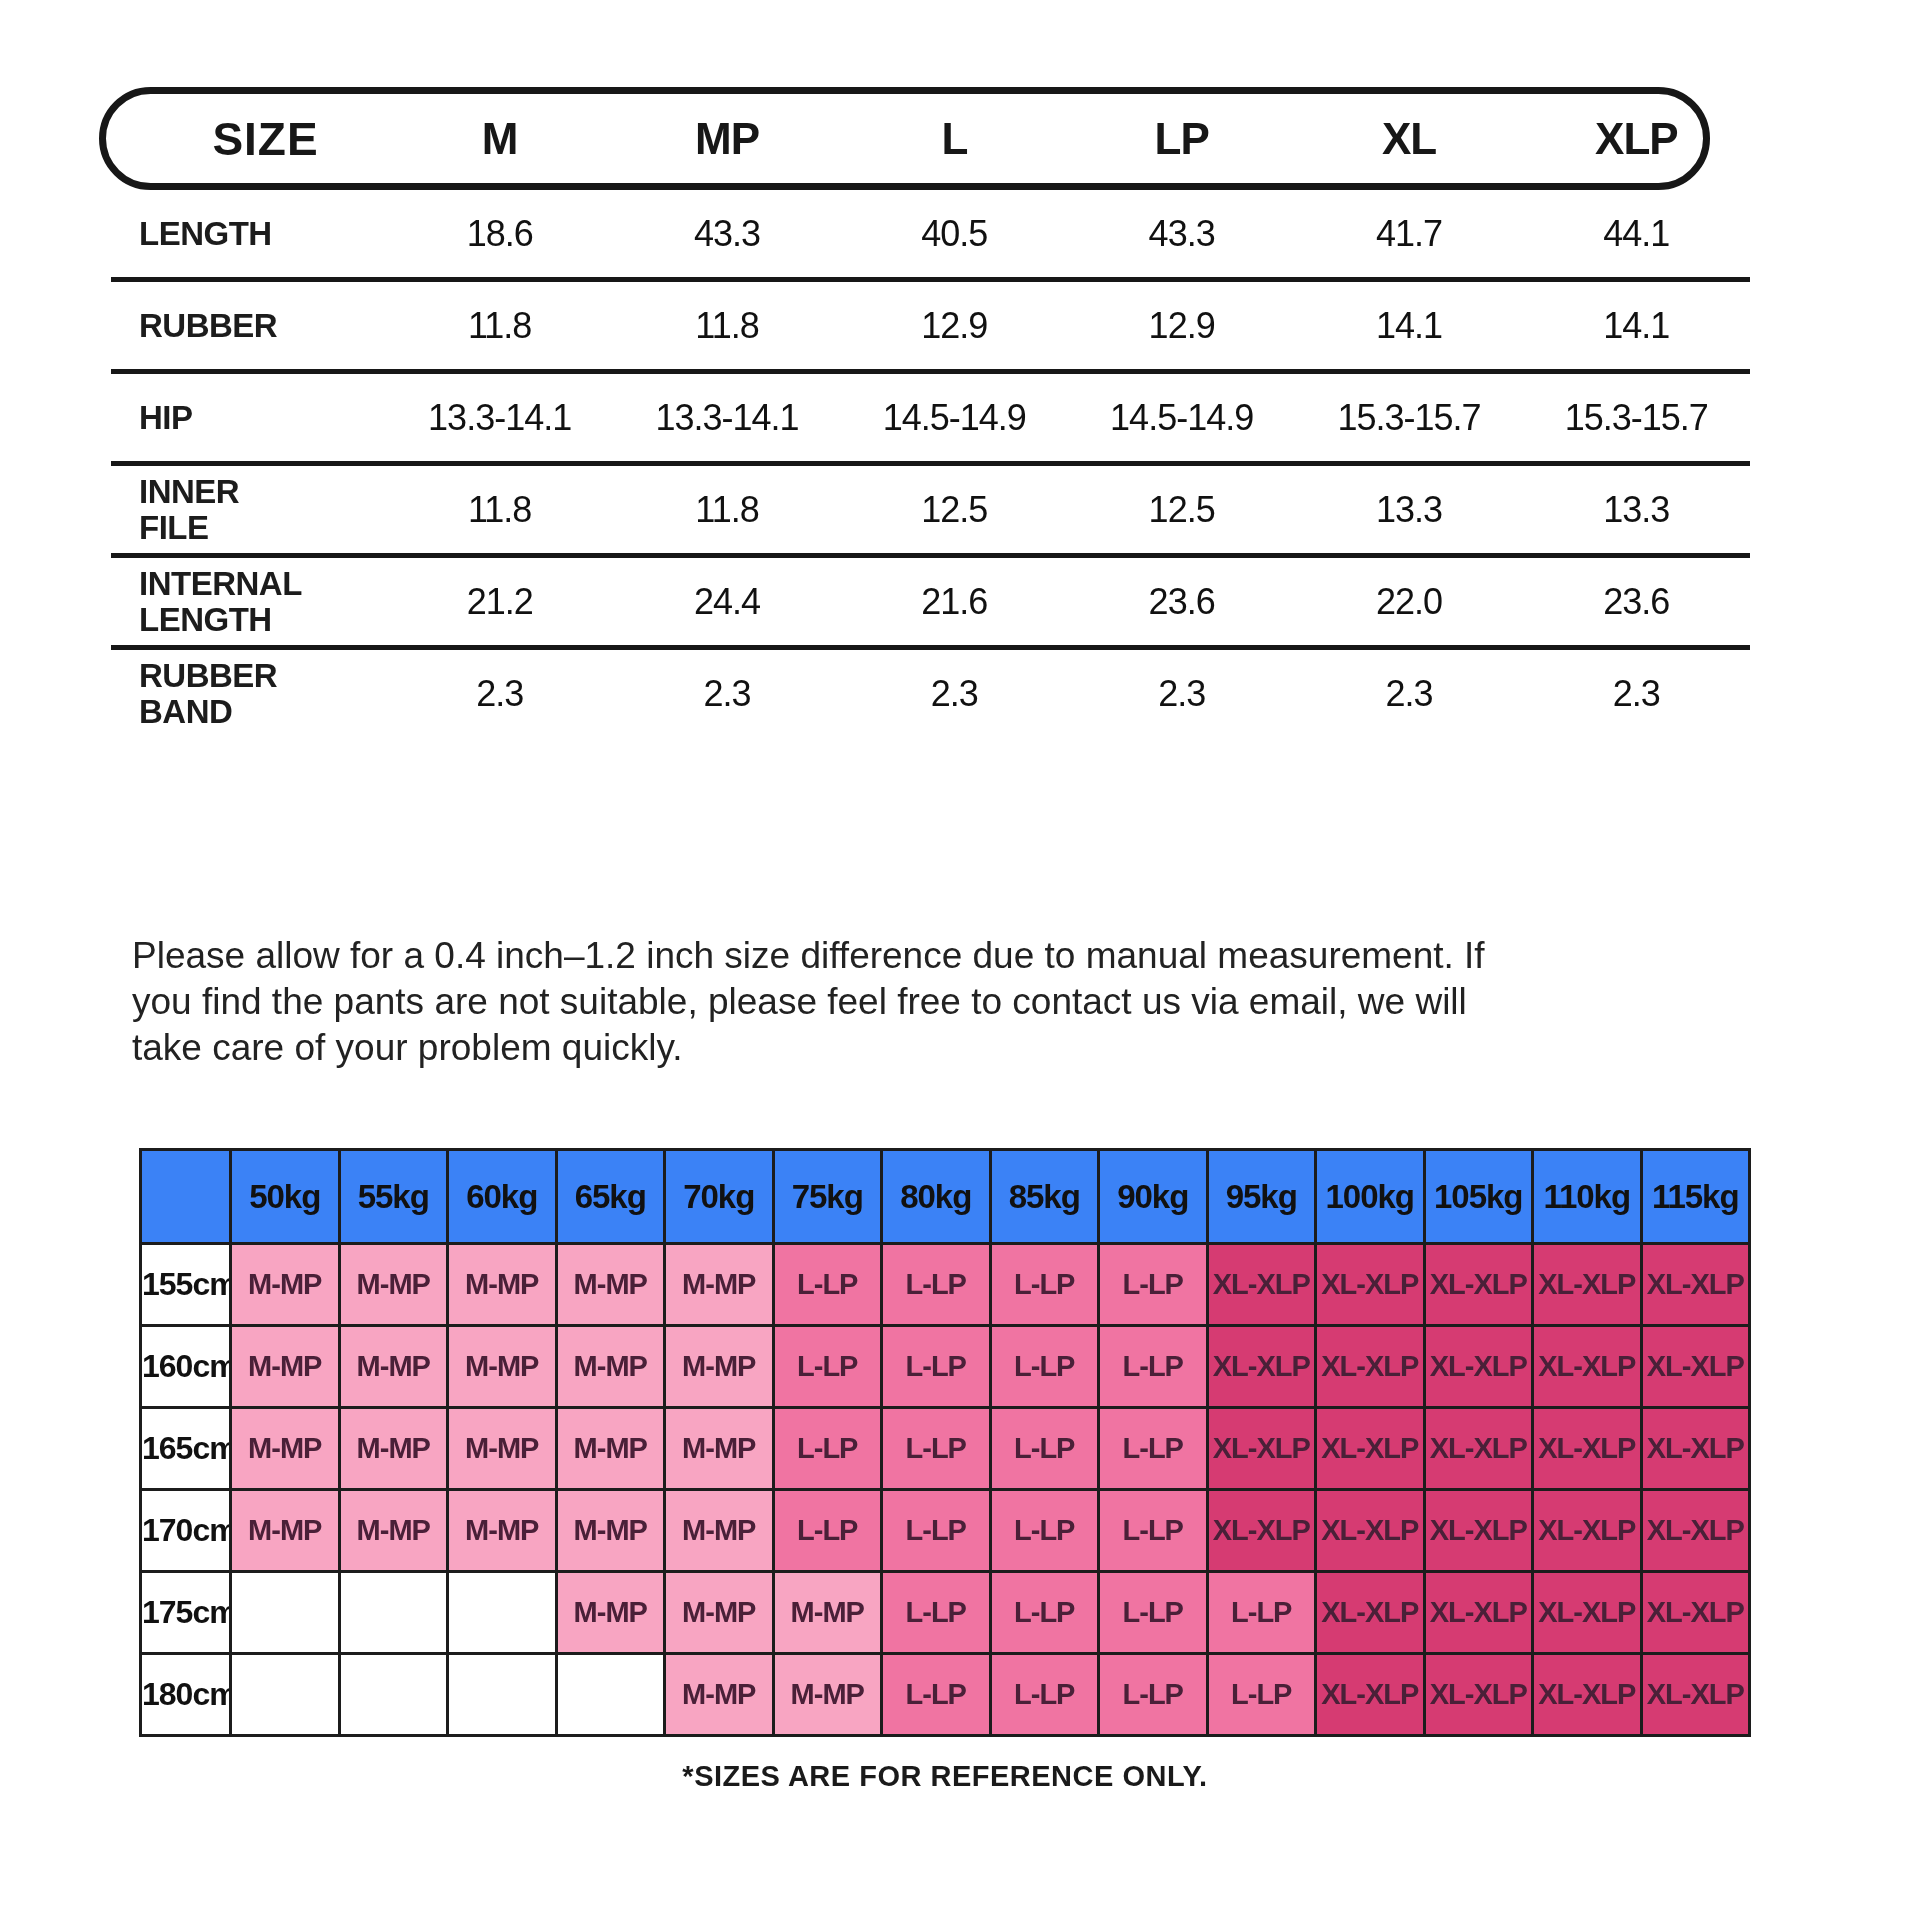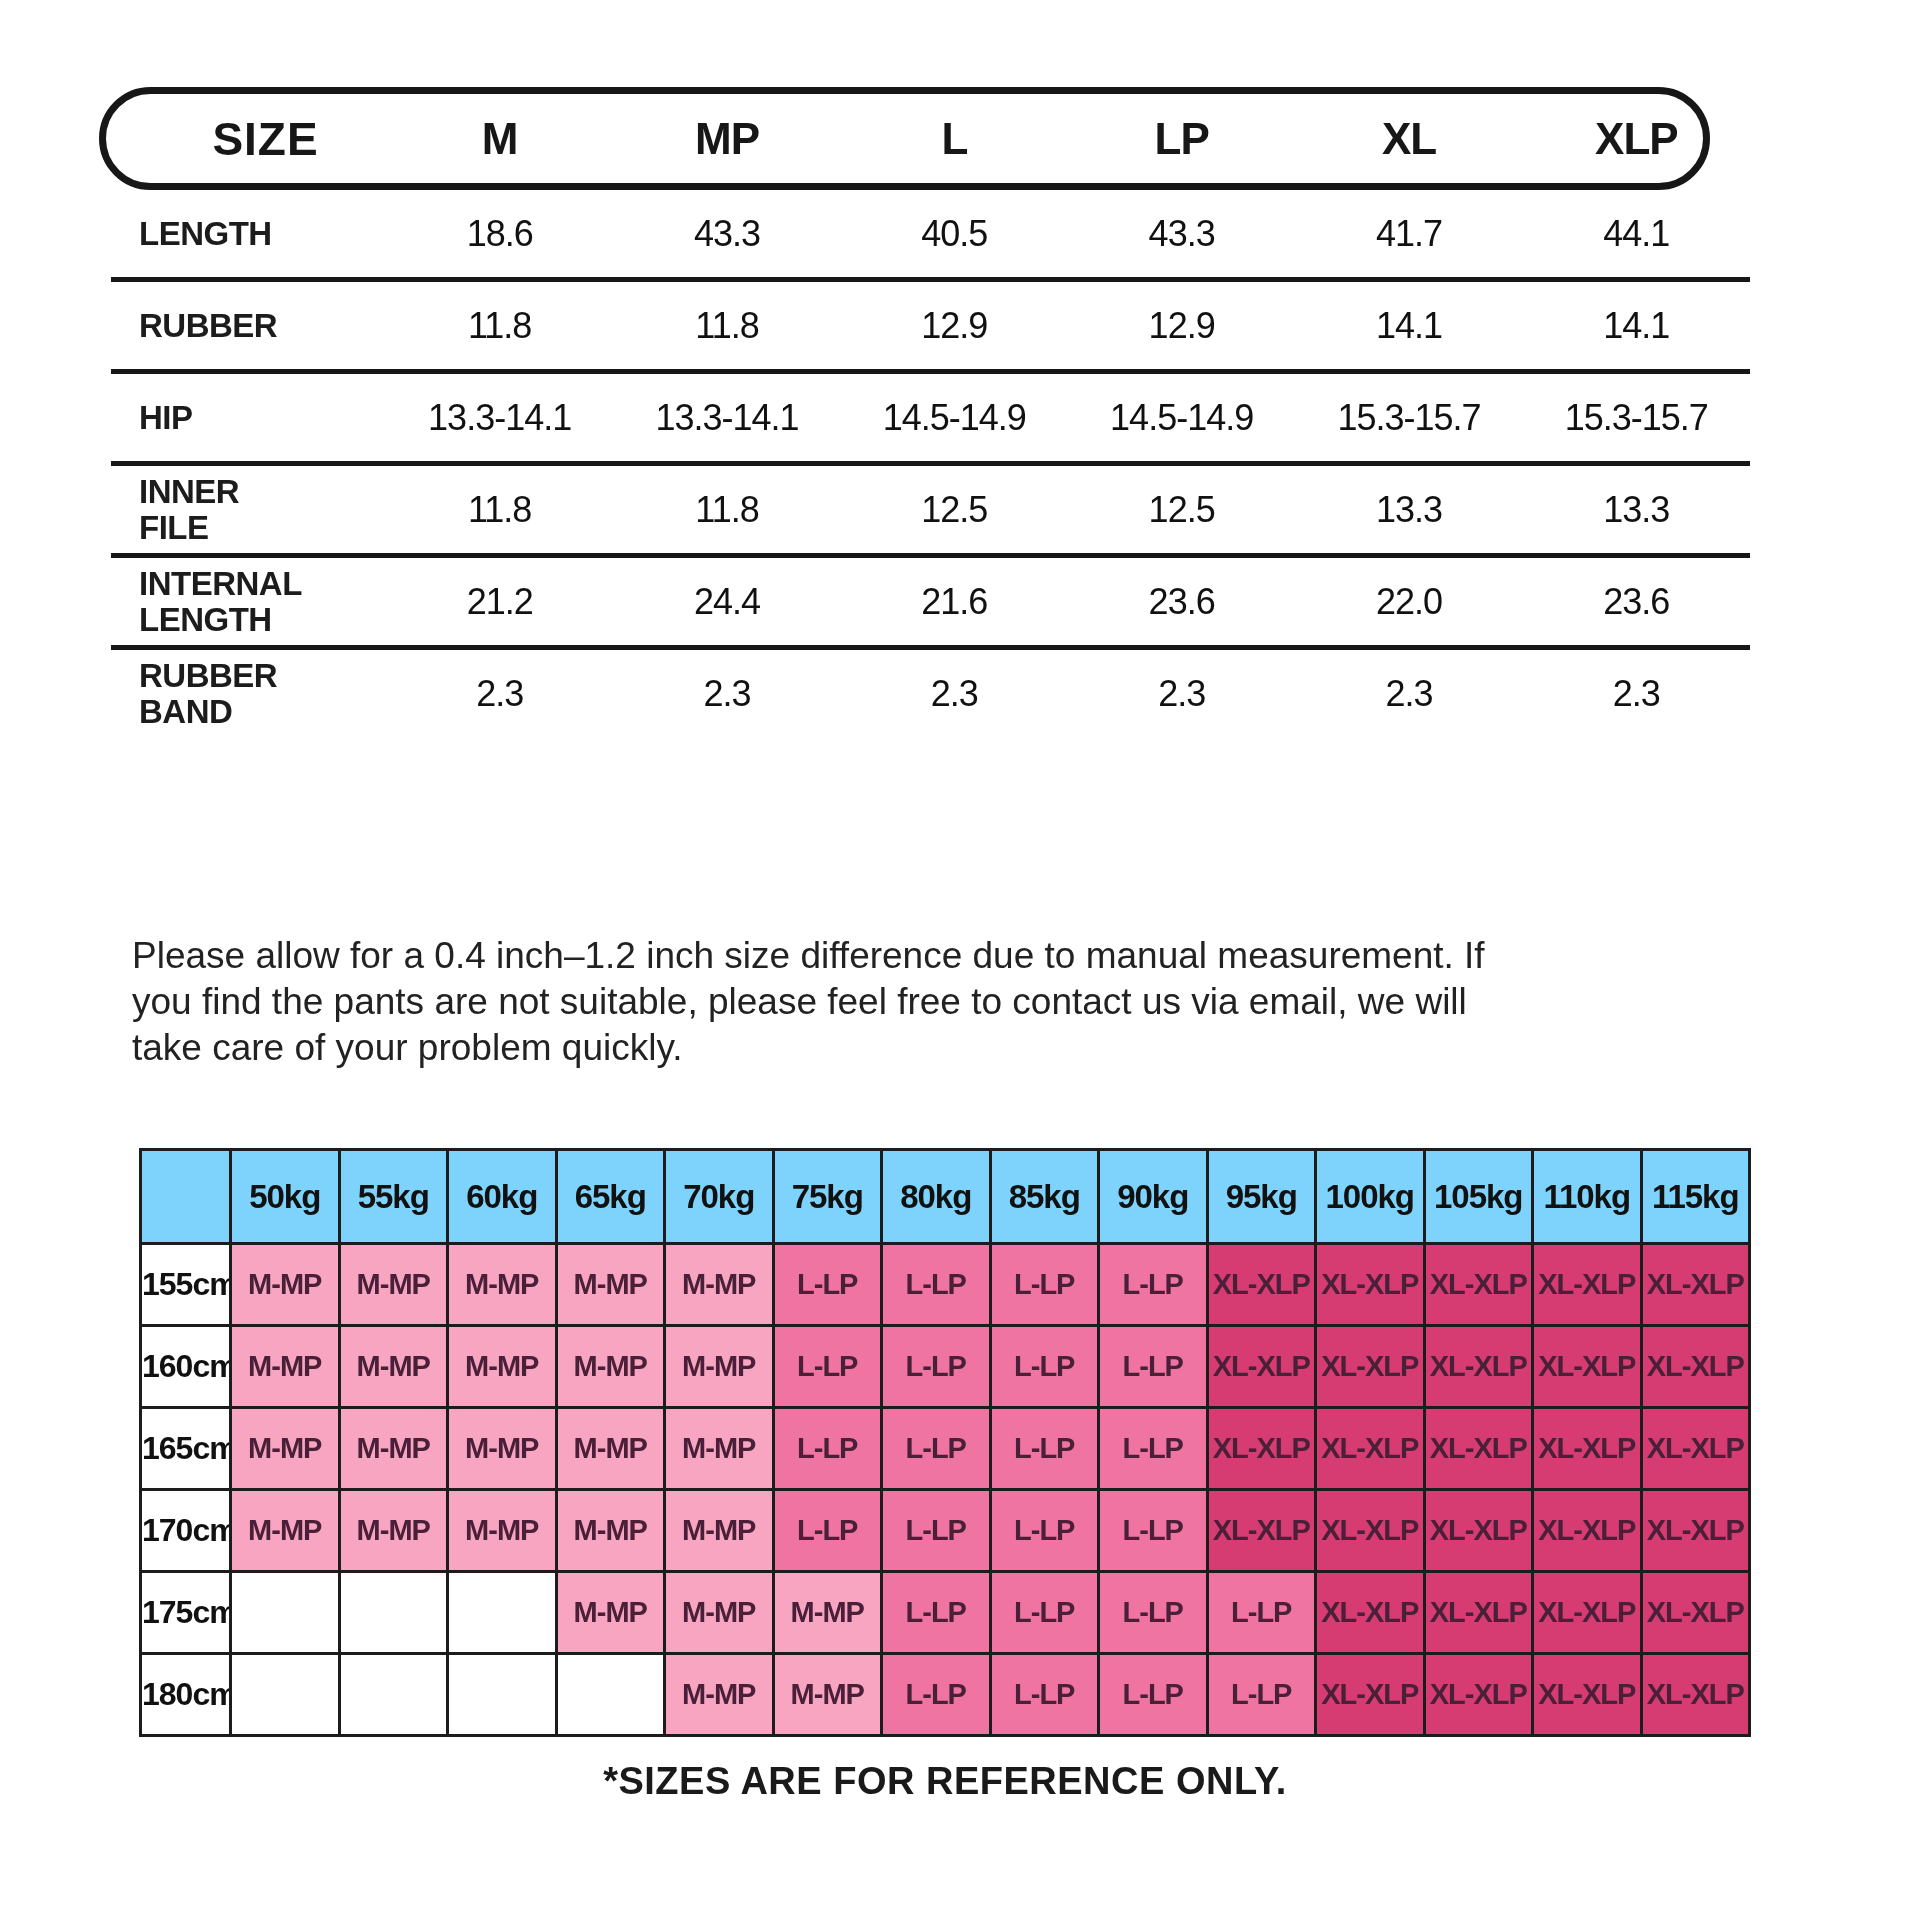--- a/index.html
+++ b/index.html
@@ -23,26 +23,26 @@
   .vrow .val{text-align:center;font-size:36px;font-weight:400;letter-spacing:-1px;color:#111;}
   .divider{height:5px;background:#171717;}
   
   .note{position:absolute;left:132px;top:933px;width:1358px;font-size:37px;
     line-height:46px;color:#222;}
   
   .fitwrap{position:absolute;left:139px;top:1148px;width:1612px;}
   table.fit{border-collapse:collapse;width:100%;table-layout:fixed;}
   table.fit td{border:3px solid #1c1c1c;text-align:center;vertical-align:middle;
     font-size:29px;letter-spacing:-1px;height:79px;padding:0;overflow:hidden;}
-  table.fit tr.whead td{height:91px;font-size:33px;font-weight:700;color:#111;background:#7dd3fc;}
+  table.fit tr.whead td{height:91px;font-size:33px;font-weight:700;color:#111;background:#3b82f6;}
   table.fit td.hlabel{font-size:32px;font-weight:700;color:#111;background:#fff;width:87px;}
   table.fit td.sizecell{font-weight:700;}
   
   .footer{position:absolute;left:139px;top:1760px;width:1612px;text-align:center;
-    font-size:38px;font-weight:700;letter-spacing:0.5px;color:#1a1a1a;}
+    font-size:29px;font-weight:700;letter-spacing:0.5px;color:#1a1a1a;}
 </style>
 </head>
 <body>
 
 <div class="toptable">
   <div class="trow header-row">
     <div class="pill-outline"></div>
     <div class="hcell first">SIZE</div>
 
   <div class="hcell">M</div>

